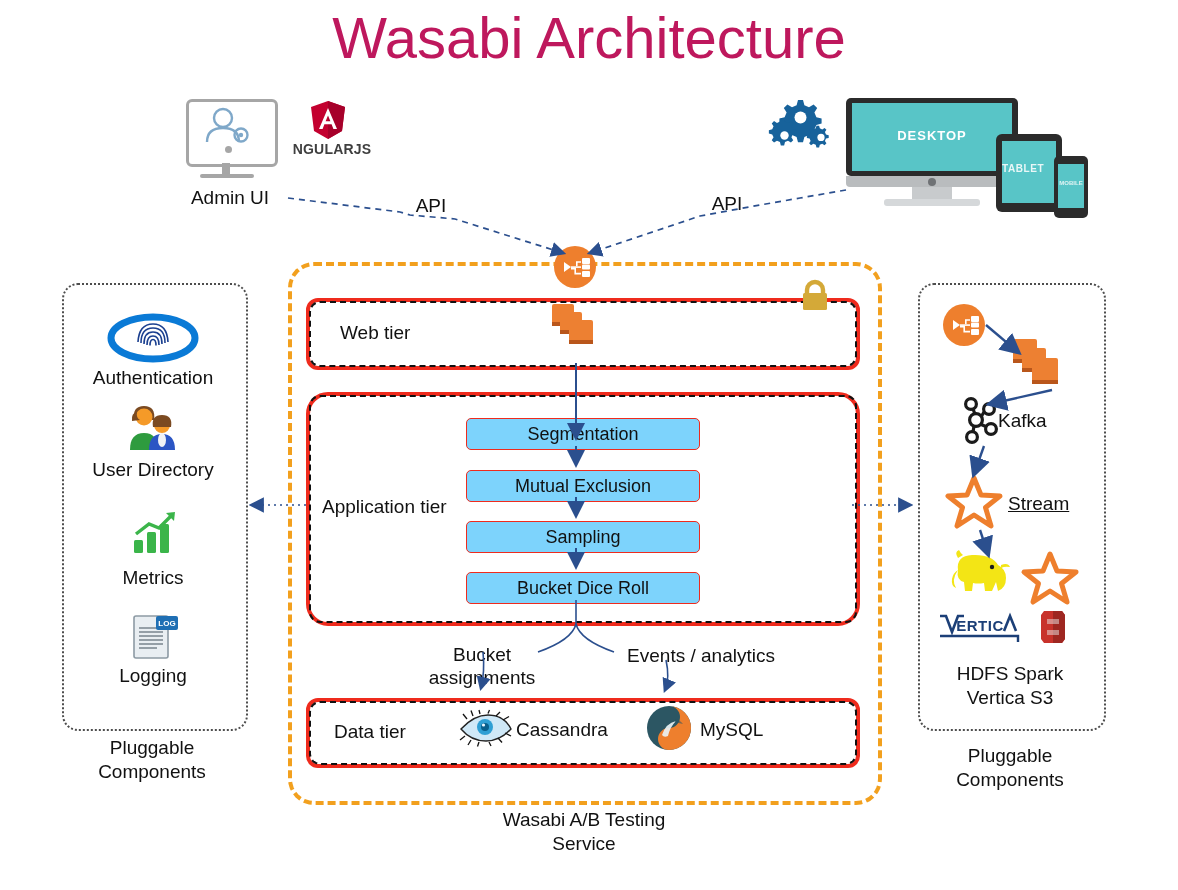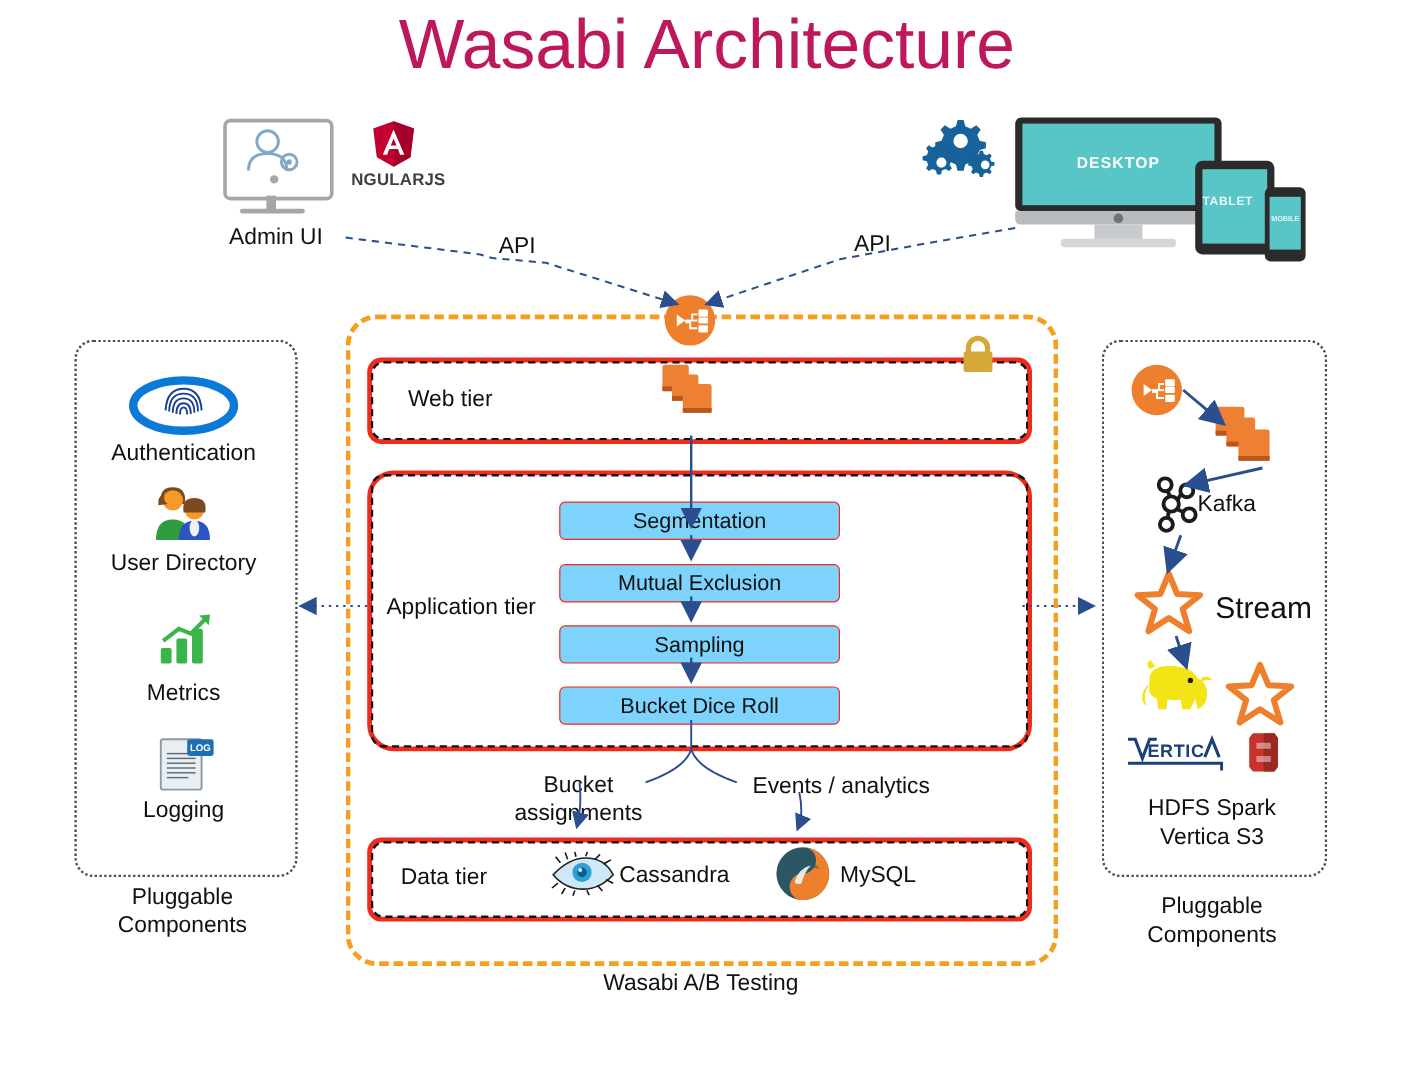--- a/index.html
+++ b/index.html
@@ -64,21 +64,21 @@
   #right-caption{left:908px;top:744px;width:204px;}
   #center-caption{left:404px;top:808px;width:360px;}
   #right-stack-label{left:918px;top:662px;width:184px;}
   
   #admin-ui-label{left:156px;top:186px;width:148px;}
   #api-left{left:404px;top:194px;width:54px;text-align:center;font-size:19px;}
   #api-right{left:700px;top:192px;width:54px;text-align:center;font-size:19px;}
   #bucket-assign-label{left:420px;top:644px;width:124px;line-height:1.2;}
   #events-label{left:616px;top:644px;width:170px;}
   #kafka-label{left:998px;top:409px;width:70px;text-align:left;font-size:19px;}
-  #stream-label{left:1008px;top:492px;width:90px;text-align:center;font-size:25px;}
+  #stream-label{left:1008px;top:492px;width:90px;text-align:left;font-size:19px;text-decoration:underline;}
   
   #cassandra-logo{left:458px;top:710px;width:56px;height:36px;}
   #cassandra-label{left:516px;top:718px;font-size:19px;}
   #mysql-logo{left:646px;top:705px;width:46px;height:46px;}
   #mysql-label{left:700px;top:718px;font-size:19px;}
   
   #lb-right{left:942px;top:303px;width:44px;height:44px;}
   #servers-right{left:1012px;top:338px;width:52px;height:48px;}
   #kafka-icon{left:960px;top:396px;width:44px;height:48px;}
   #stream-star{left:946px;top:476px;width:56px;height:54px;}
@@ -389,20 +389,21 @@
   <div>HDFS Spark</div>
   <div>Vertica S3</div>
 </div>
 <div class="abs lbl" id="right-caption">
   <div>Pluggable</div>
   <div>Components</div>
 </div>
 
 <div class="abs lbl" id="center-caption">
   <div>Wasabi A/B Testing</div>
+  <div>Service</div>
 </div>
 
 <svg class="abs" id="arrow-layer">
   <defs>
     <marker id="ah" markerWidth="9" markerHeight="9" refX="7" refY="4.5" orient="auto">
       <path d="M0,0 L9,4.5 L0,9 z" fill="#2b4f8e"></path>
     </marker>
   </defs>
 
   <path d="M288 198 L400 212 L410 215 L455 219 L563 253" fill="none" stroke="#2b4f8e" stroke-width="1.7" stroke-dasharray="6 5" marker-end="url(#ah)"></path>

